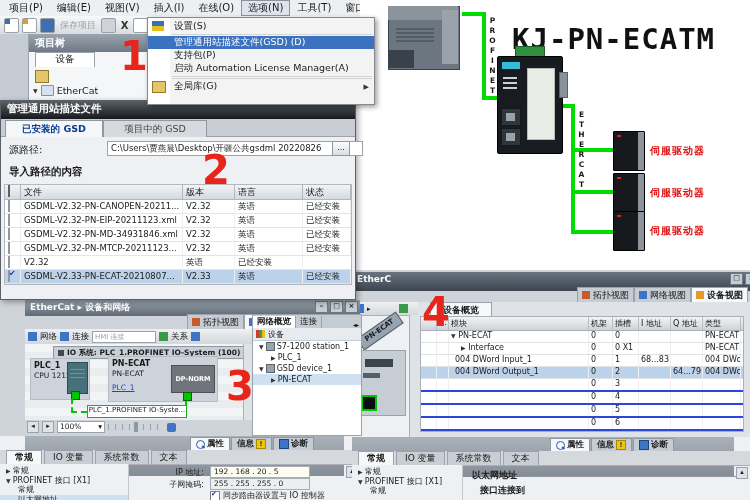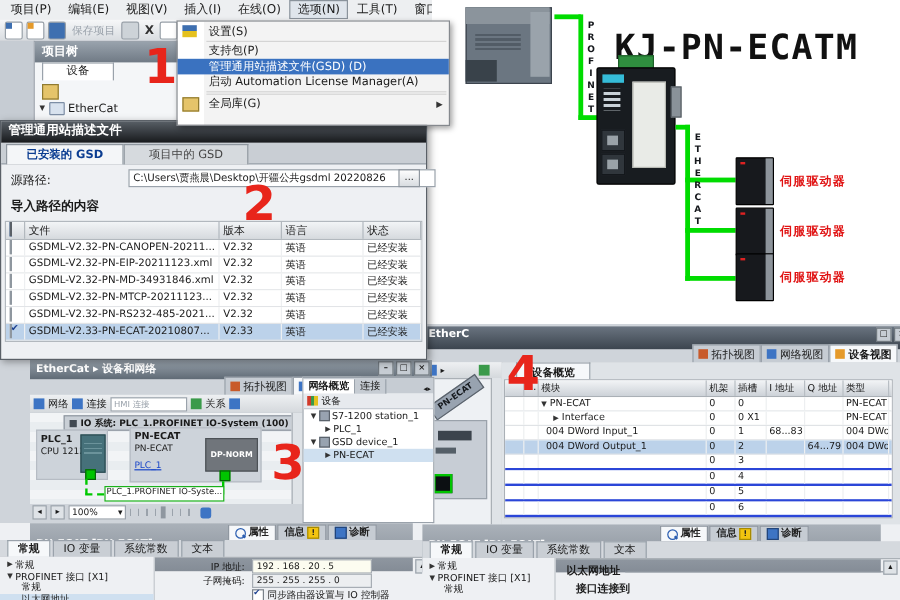--- a/index.html
+++ b/index.html
@@ -263,25 +263,25 @@
     </div>
   </div>
 
   <div class="abs omenu">
     <div style="height:2px;"></div>
     <div class="oitem">
       <span class="oico set"></span>
       <span>设置(S)</span>
     </div>
     <div class="osep"></div>
+    <div class="oitem hl">
+      <span>管理通用站描述文件(GSD) (D)</span>
+    </div>
     <div class="oitem">
       <span>支持包(P)</span>
-    </div>
-    <div class="oitem hl">
-      <span>管理通用站描述文件(GSD) (D)</span>
     </div>
     <div class="oitem">
       <span>启动 Automation License Manager(A)</span>
     </div>
     <div class="osep"></div>
     <div class="osep"></div>
     <div class="oitem">
       <span class="oico lib"></span>
       <span>全局库(G)</span>
       <span class="oarrow">▶</span>
@@ -329,21 +329,20 @@
       </div>
       <div class="grow">
         <div><span class="cb"></span></div>
         <div>GSDML-V2.32-PN-MTCP-20211123...</div>
           <div>V2.32</div>
         <div>英语</div>
           <div>已经安装</div>
       </div>
       <div class="grow">
         <div><span class="cb"></span></div>
-        <div>GSDML-V2.32-PN-RS232-485-2021...</div>
           <div>V2.32</div>
         <div>英语</div>
           <div>已经安装</div>
       </div>
       <div class="grow sel">
         <div><span class="cb checked"></span></div>
         <div>GSDML-V2.33-PN-ECAT-20210807...</div>
           <div>V2.33</div>
         <div>英语</div>
           <div>已经安装</div>

